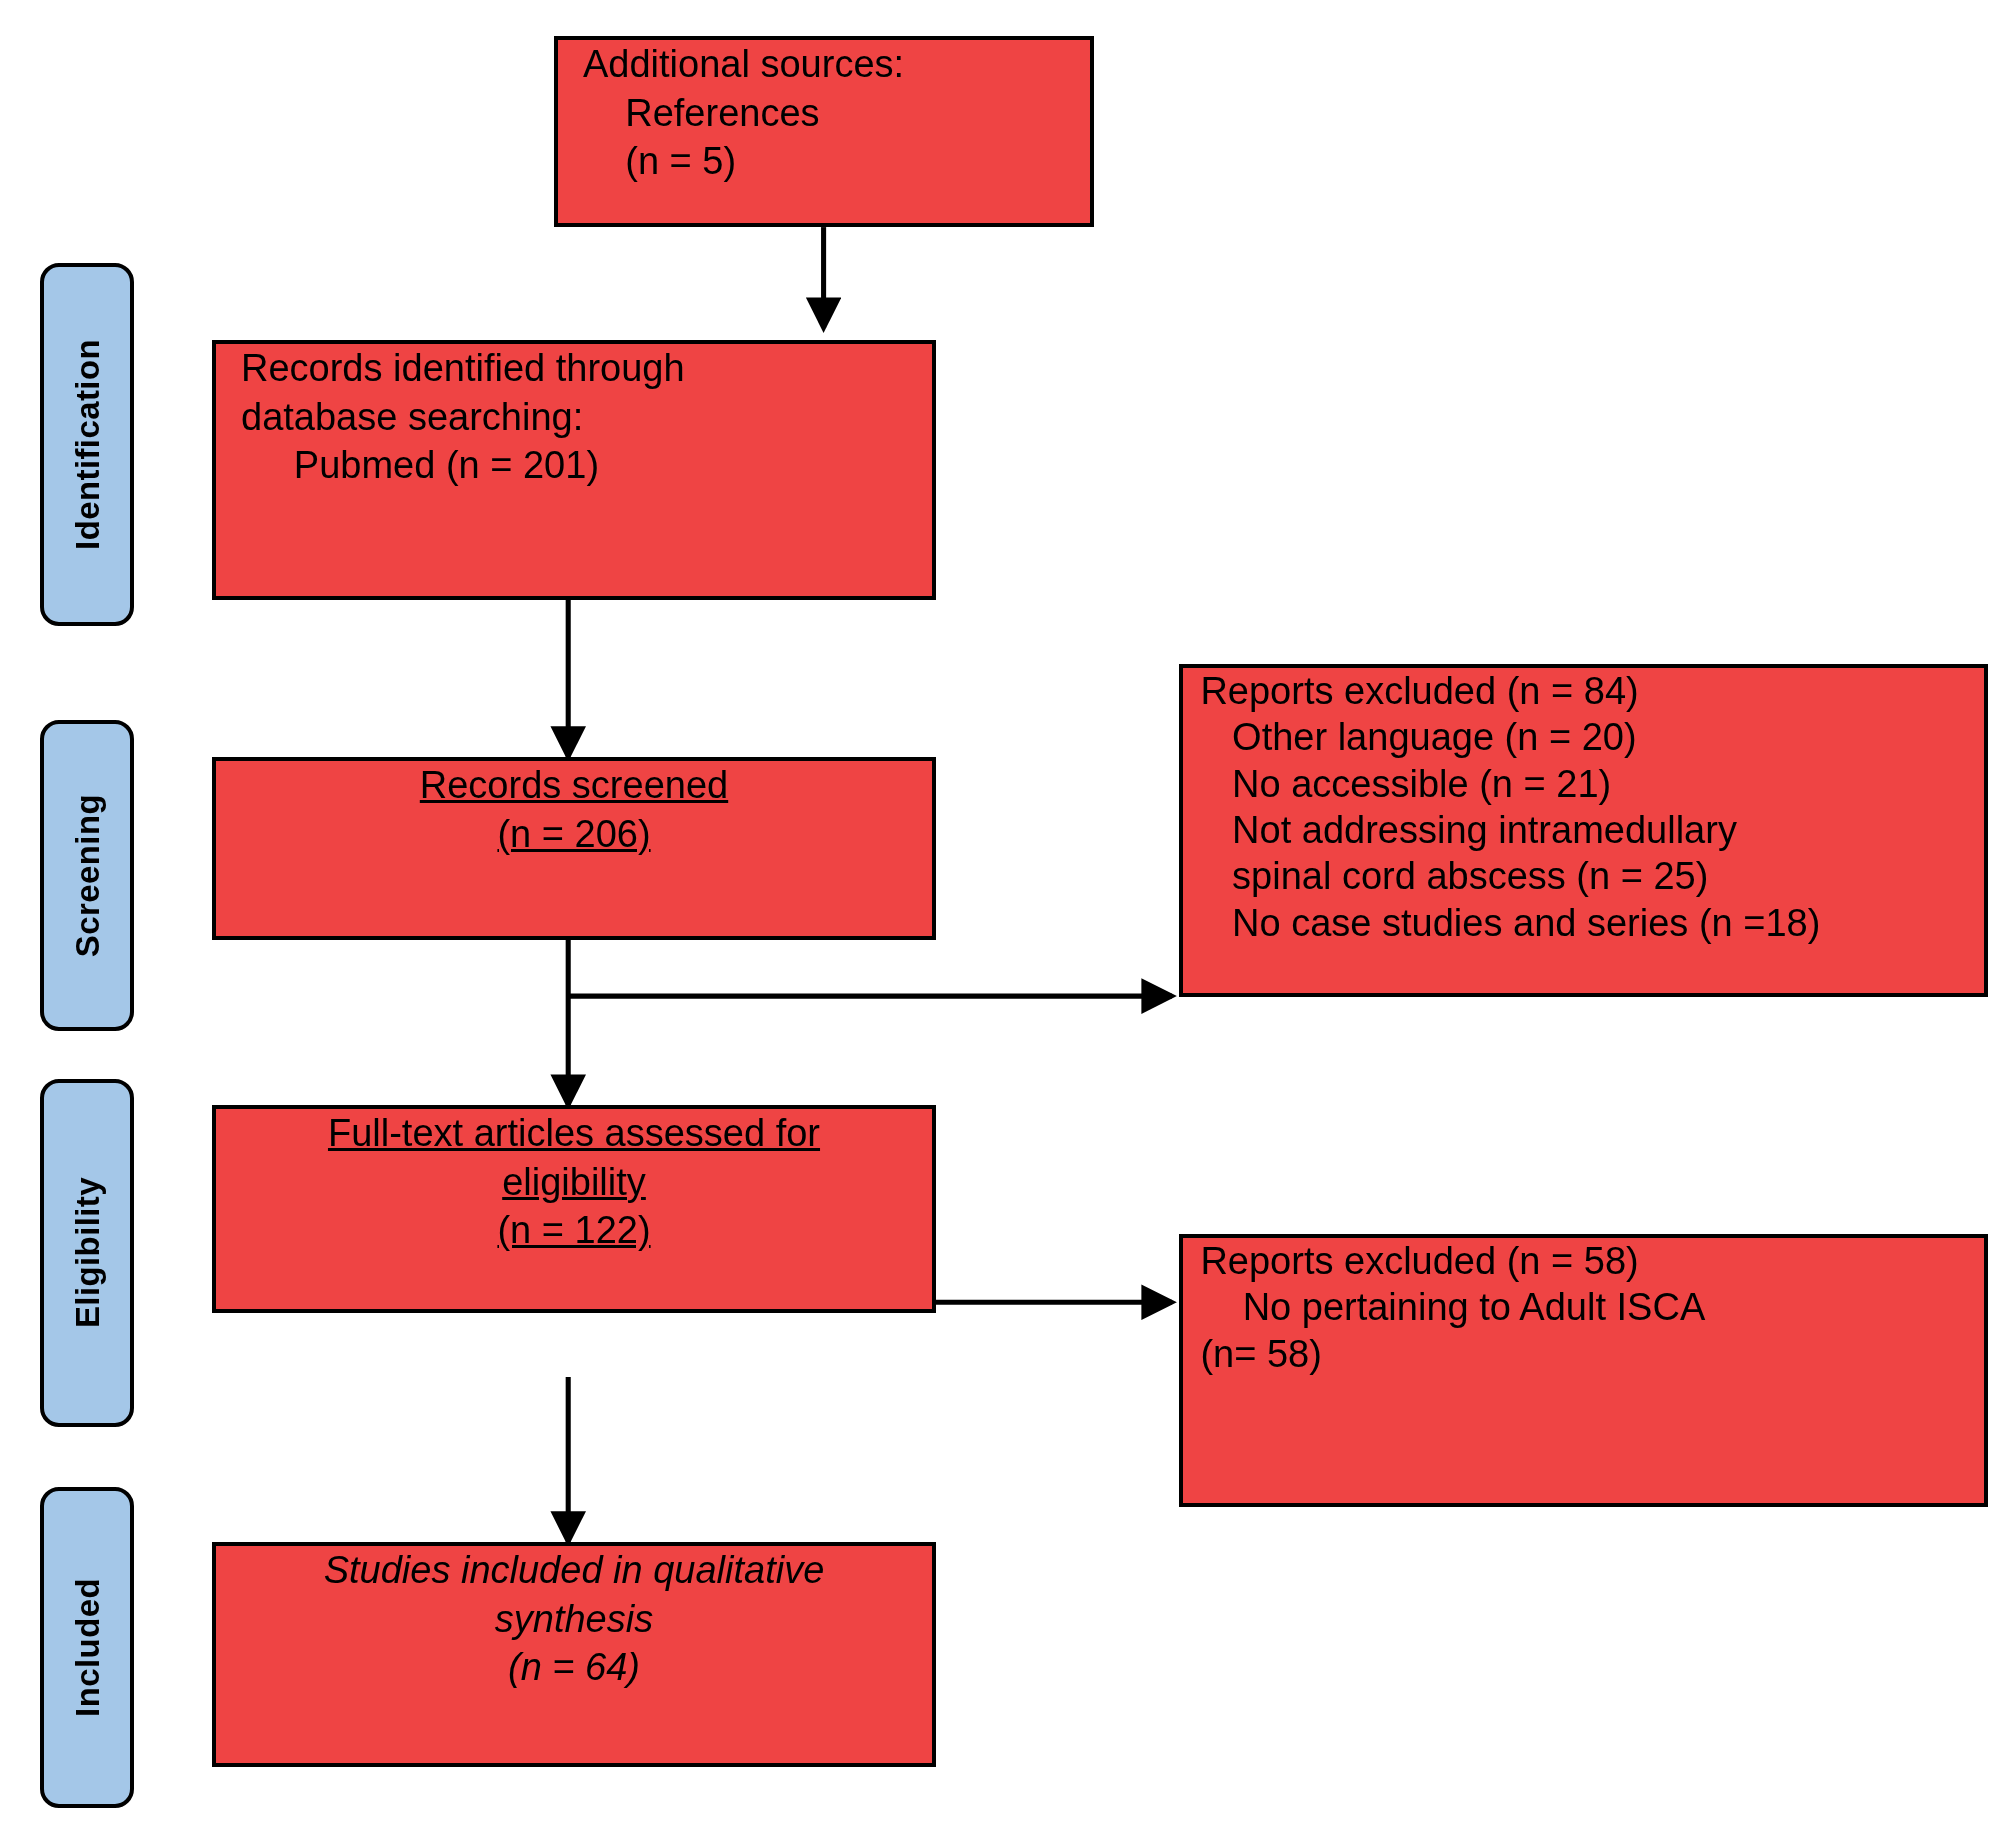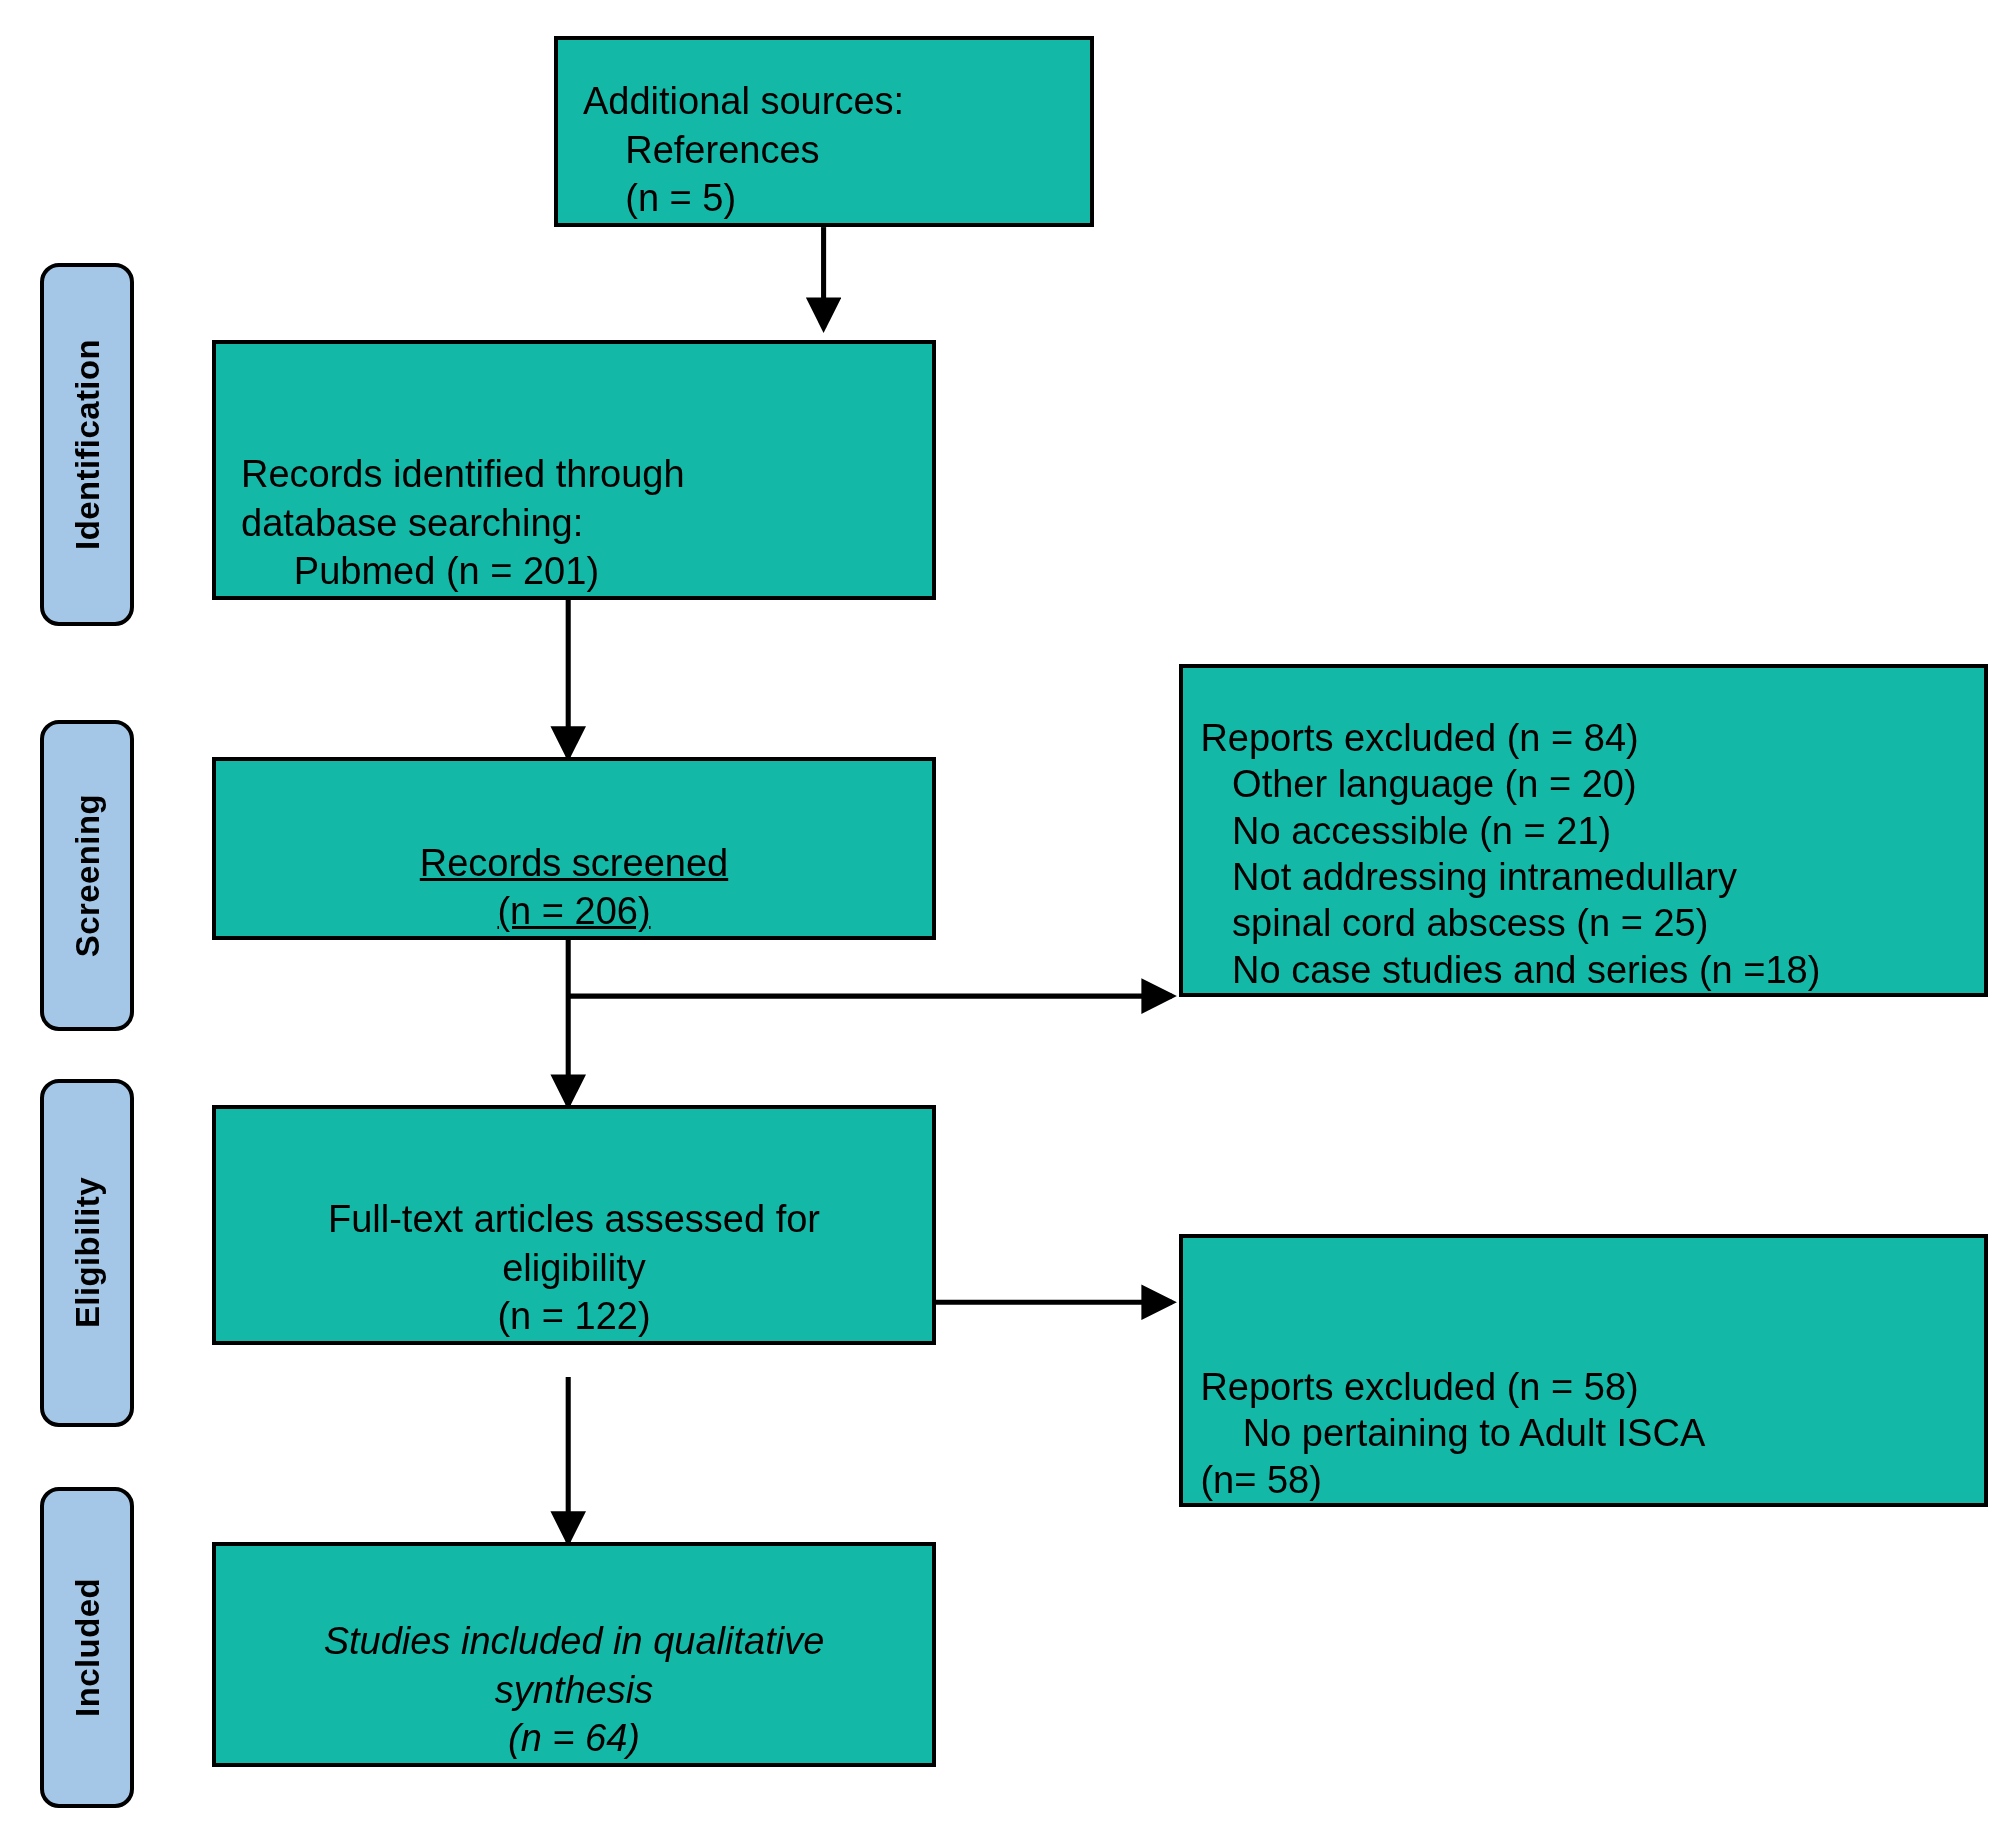--- a/index.html
+++ b/index.html
@@ -41,25 +41,25 @@
     font-weight: 700;
     letter-spacing: 0.4px;
     line-height: 1;
     white-space: nowrap;
     color: #000000;
   }
 
   
   .flow-box {
     position: absolute;
-    background: #14b8a6;
+    background: #ef4444;
     border: 4.4px solid #000000;
     display: flex;
     flex-direction: column;
-    justify-content: flex-end;
+    justify-content: flex-start;
   }
   .flow-box .box-text {
     font-size: 38px;
     line-height: 1.28;
     color: #000000;
     white-space: pre-wrap;
   }
   .flow-box.align-center .box-text { text-align: center; padding: 0 19px; }
   .flow-box.align-left   .box-text { text-align: left;   padding: 0 25px; }
 
@@ -133,21 +133,21 @@
 
   <div class="flow-box align-left" style="left:1179px; top:664px; width:809px; height:333px;">
     <div class="box-text" style="padding:0 17.4px; line-height:1.22;">Reports excluded (n = 84)
    Other language (n = 20)
    No accessible (n = 21)
    Not addressing intramedullary
    spinal cord abscess (n = 25)
    No case studies and series (n =18)</div>
   </div>
 
-  <div class="flow-box align-center" style="left:212px; top:1105px; width:724px; height:240px;">
+  <div class="flow-box align-center" style="left:212px; top:1105px; width:724px; height:208px;text-decoration:underline;">
     <div class="box-text">Full-text articles assessed for
 eligibility
 (n = 122)</div>
   </div>
 
   <div class="flow-box align-left" style="left:1179px; top:1234px; width:809px; height:273px;">
     <div class="box-text" style="padding:0 17.4px; line-height:1.22;">Reports excluded (n = 58)
     No pertaining to Adult ISCA
 (n= 58)</div>
   </div>

